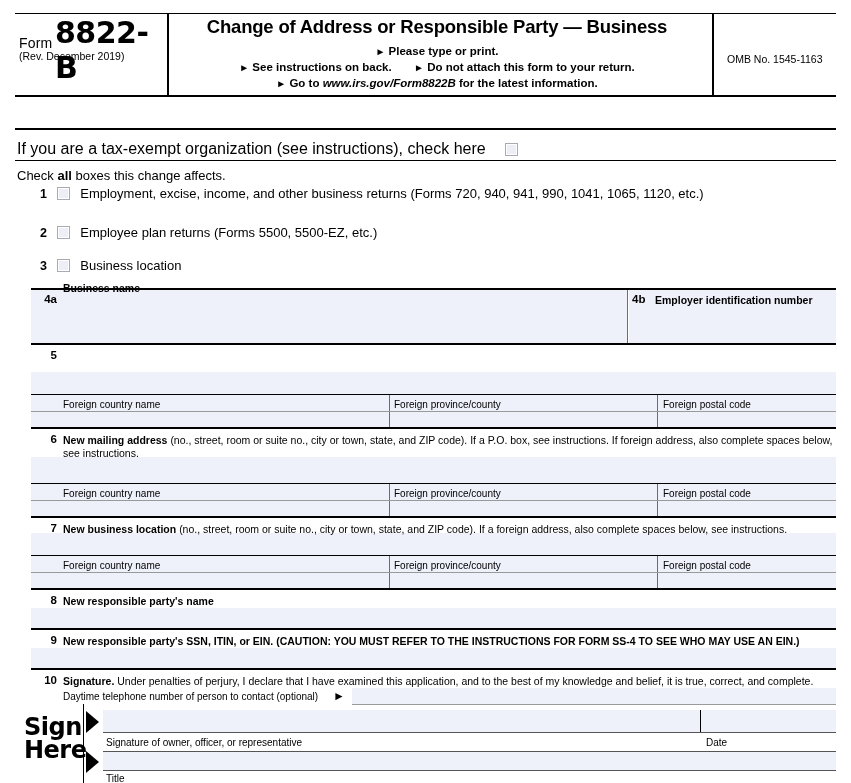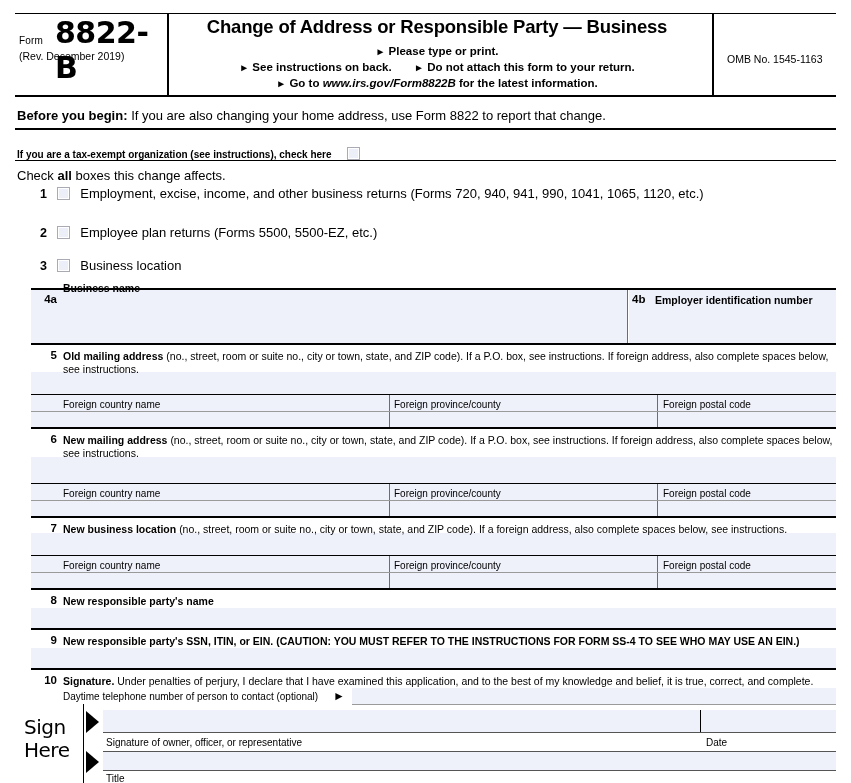--- a/index.html
+++ b/index.html
@@ -35,21 +35,21 @@
     position: absolute;
     left: 15px; top: 13px;
     width: 821px; height: 82px;
   }
   .hdr-left {
     position: absolute; left: 0; top: 0;
     width: 152px; height: 82px;
   }
   .form-word {
     position: absolute; left: 4px; top: 22px;
-    font-size: 10px; letter-spacing: .2px;
+    font-size: 14px; letter-spacing: .2px;
   }
   .form-num {
     position: absolute; left: 40px; top: 2px;
     font-family: "DejaVu Sans", sans-serif;
     font-size: 30px; font-weight: bold;
     letter-spacing: -0.5px;
   }
   .rev {
     position: absolute; left: 4px; top: 37px;
     font-size: 10.5px;
@@ -81,23 +81,22 @@
     font-size: 10.5px;
   }
   .tri { font-size: 10px; }
 
   
   .before {
     position: absolute; left: 17px; top: 108px;
     font-size: 13px;
   }
   .taxexempt {
-    position: absolute; left: 17px; top: 147px;
-    font-size: 10px;
-    font-weight: bold;
+    position: absolute; left: 17px; top: 140px;
+    font-size: 16px;
   }
   .checkall {
     position: absolute; left: 17px; top: 168px;
     font-size: 13px;
     text-align: center;
   }
   .cb {
     display: inline-block;
     width: 13px; height: 13px;
     border: 1px solid #aaaab4;
@@ -138,21 +137,21 @@
   .lcap .b { font-weight: bold; }
   .subcap {
     position: absolute;
     font-size: 10px;
   }
 
   
   .signhere {
     position: absolute;
     left: 24px; top: 716px;
-    font-size: 20px; font-weight: normal;
+    font-size: 24px; font-weight: bold;
     line-height: 23px;
     font-family: "DejaVu Sans", sans-serif;
     letter-spacing: -0.5px;
   }
   .bigtri {
     position: absolute;
     width: 0; height: 0;
     border-top: 11px solid transparent;
     border-bottom: 11px solid transparent;
     border-left: 13px solid #000;
@@ -197,24 +196,20 @@
       </div>
     </div>
 
     <div class="hdr-right">
       <div class="omb">OMB No. 1545-1163</div>
     </div>
   </div>
 
   <div class="rule" style="left:15px;top:95px;width:821px;height:2px;"></div>
 
-  <div class="before">
-    <span class="bold">Before you begin:</span>
-    <span>If you are also changing your home address, use Form 8822 to report that change.</span>
-  </div>
 
   <div class="rule" style="left:15px;top:128px;width:821px;height:2px;"></div>
 
   <div class="taxexempt">
     <span>If you are a tax-exempt organization (see instructions), check here</span>
     <span style="display:inline-block;width:10px;"></span>
     <span class="cb"></span>
   </div>
 
   <div class="rule" style="left:15px;top:160px;width:821px;height:1px;"></div>
@@ -250,24 +245,20 @@
   <div class="vthin" style="left:627px;top:290px;height:53px;"></div>
 
   <div class="lnum" style="left:31px;top:293px;">4a</div>
   <div class="lcap bold" style="left:63px;top:282px;">Business name</div>
   <div class="lnum" style="left:632px;top:293px;width:18px;text-align:left;">4b</div>
   <div class="lcap bold" style="left:655px;top:294px;">Employer identification number</div>
 
   <div class="rule" style="left:31px;top:343px;width:805px;height:2px;"></div>
   <div class="fill" style="position:absolute;left:31px;top:372px;width:805px;height:22px;"></div>
   <div class="lnum" style="left:31px;top:349px;">5</div>
-  <div class="lcap" style="left:63px;top:350px;width:770px;">
-    <span class="b">Old mailing address</span>
-    <span>(no., street, room or suite no., city or town, state, and ZIP code). If a P.O. box, see instructions. If foreign address, also complete spaces below, see instructions.</span>
-  </div>
 
   <div class="rule" style="left:31px;top:394px;width:805px;height:1px;"></div>
   <div class="fill" style="position:absolute;left:31px;top:395px;width:805px;height:32px;"></div>
   <div class="vthin" style="left:389px;top:395px;height:32px;"></div>
   <div class="vthin" style="left:657px;top:395px;height:32px;"></div>
   <div class="subcap" style="left:63px;top:399px;">Foreign country name</div>
   <div class="subcap" style="left:394px;top:399px;">Foreign province/county</div>
   <div class="subcap" style="left:663px;top:399px;">Foreign postal code</div>
   <div class="thin" style="left:31px;top:411px;width:805px;"></div>
 

